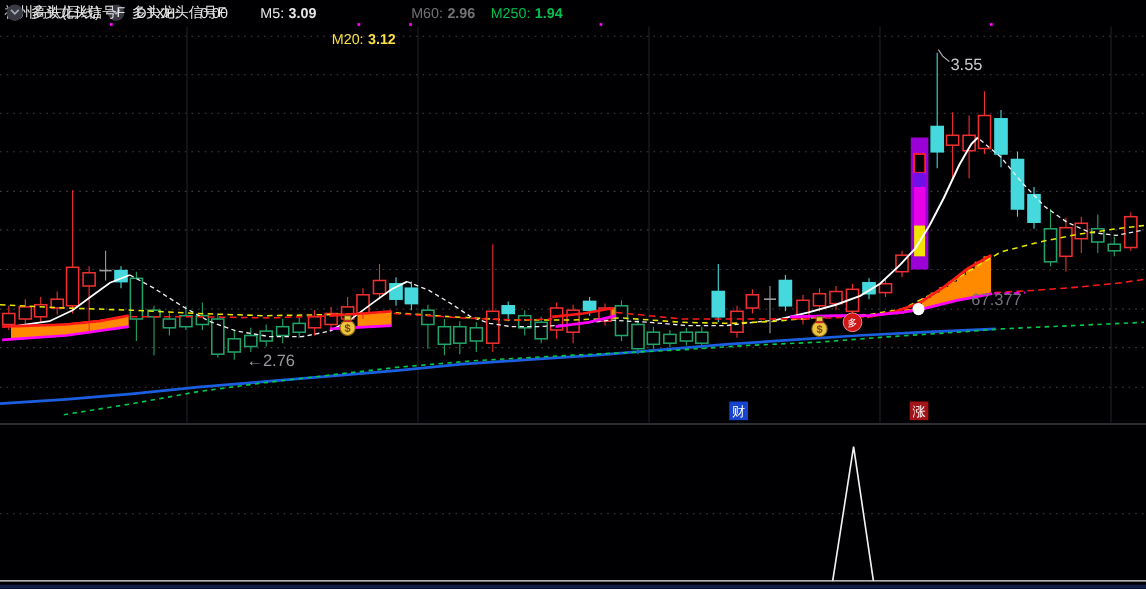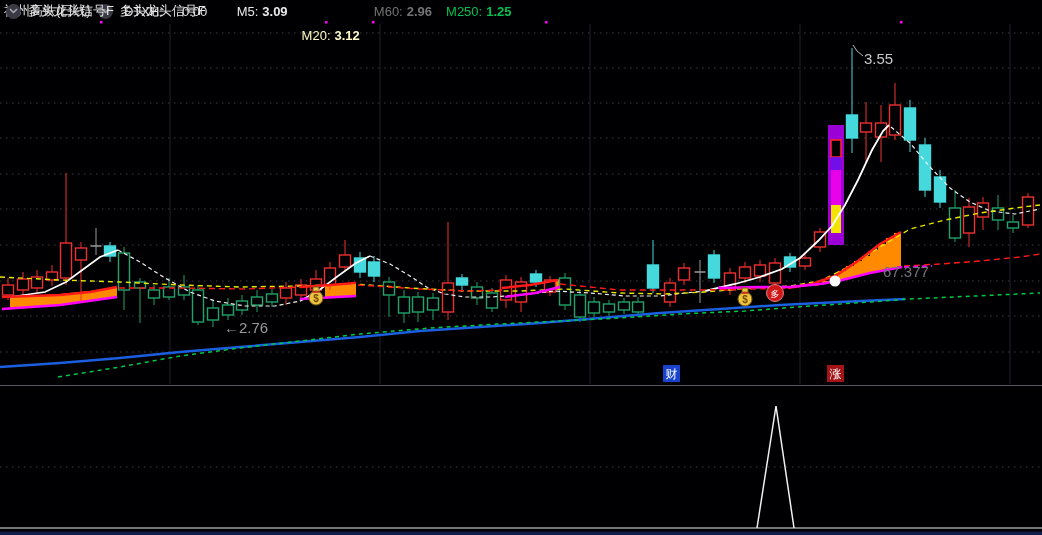--- a/index.html
+++ b/index.html
@@ -266,23 +266,23 @@
 
 <div class="hdr" style="top:0;">
   <span class="sym">神州高铁(日线)</span>
   <span class="chev">
     <svg width="9" height="6" viewBox="0 0 9 6">
         <polyline points="1,1 4.5,4.5 8,1" fill="none" stroke="#a8aab2" stroke-width="1.5"></polyline>
       </svg>
   </span>
   <span class="ind">多头龙头信号F</span>
   <span class="ma" style="color: rgb(232, 232, 232); padding-left: 19px;"><i>M5:</i><b>3.09</b></span>
-  <span class="ma" style="color: #fef9c3; margin-top: 48px;"><i>M20:</i><b>3.12</b></span>
+  <span class="ma" style="color: #fde047; margin-top: 48px;"><i>M20:</i><b>3.12</b></span>
   <span class="ma" style="color: #737373;"><i>M60:</i><b>2.96</b></span>
-  <span class="ma" style="color: rgb(0, 192, 80);"><i>M250:</i><b>1.25</b></span>
+  <span class="ma" style="color: rgb(0, 192, 80);"><i>M250:</i><b>1.94</b></span>
 </div>
 
 <div class="hdr" style="top:388;">
   <span class="chev" style="margin-left:6px;">
     <svg width="9" height="6" viewBox="0 0 9 6">
         <polyline points="1,1 4.5,4.5 8,1" fill="none" stroke="#a8aab2" stroke-width="1.5"></polyline>
       </svg>
   </span>
   <span class="ind" style="margin-right:10px;">多头龙头信号F</span>
   <span style="margin-right:19px;">DTXH:</span>

